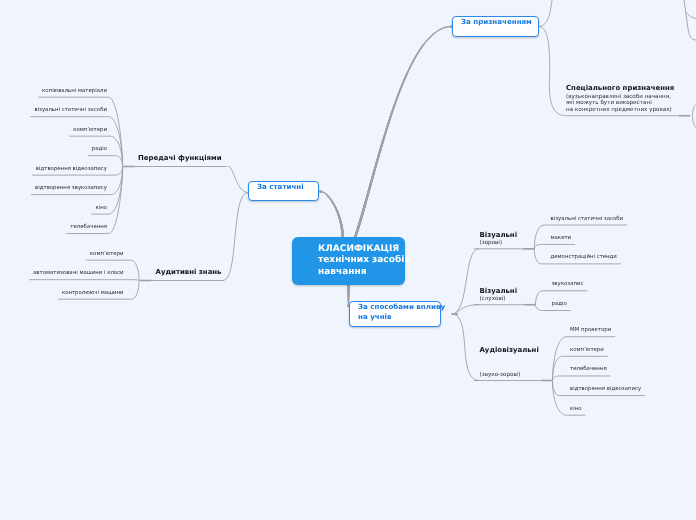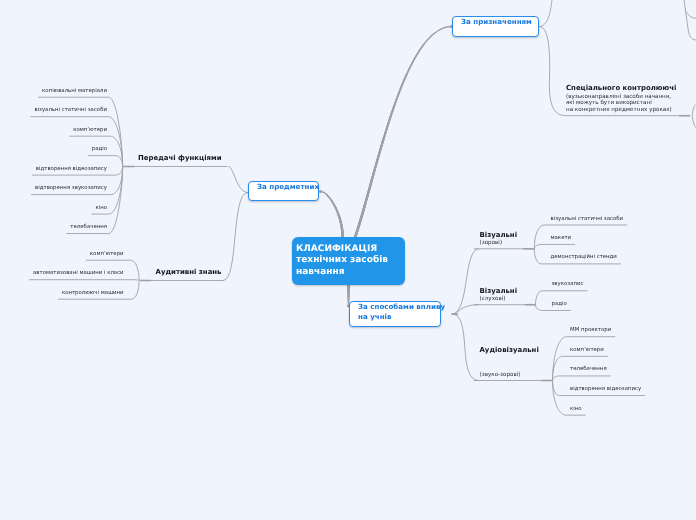--- a/index.html
+++ b/index.html
@@ -12,21 +12,21 @@
   .gtitle{position:absolute;white-space:nowrap;font-size:6.95px;font-weight:bold;color:#16161c;}
   .gsub{position:absolute;white-space:nowrap;font-size:5.6px;color:#2c2c34;}
   .pill{position:absolute;background:#fff;border:1.9px solid #2a8bef;border-radius:4px;
         color:#1577dd;font-weight:bold;font-size:7.1px;box-sizing:border-box;
         box-shadow:0 1px 2px rgba(0,0,0,.22);display:flex;align-items:flex-start;
         white-space:nowrap;}
   .pill > span{display:block;padding:0 8px;line-height:9.6px;}
   .root{position:absolute;background:#2196e8;border-radius:6px;color:#fff;font-weight:bold;
         font-size:9px;line-height:11.2px;box-shadow:0 1px 2px rgba(0,0,0,.22);
         box-sizing:border-box;display:flex;align-items:center;white-space:nowrap;}
-  .root > span{display:block;padding:0 4px;}
+  .root > span{display:block;padding:0 26px;}
 </style>
 </head>
 <body>
 
 <div id="stage">
   <svg class="links" viewBox="0 0 696 520">
       <path d="M 227 166.5 L 123.5 166.5" fill="none" stroke="#a0a0a4" stroke-width="0.9"></path>
       <path d="M 123.5 166.5 L 134.5 166.5" fill="none" stroke="#a0a0a4" stroke-width="1.6"></path>
       <path d="M 224 280.5 L 140 280.5" fill="none" stroke="#a0a0a4" stroke-width="0.9"></path>
       <path d="M 140 280.5 L 151 280.5" fill="none" stroke="#a0a0a4" stroke-width="1.6"></path>
@@ -91,42 +91,42 @@
       <path d="M 451.6 314 C 469.8 314 462.9 248.8 479 248.8" fill="none" stroke="#a0a0a4" stroke-width="0.9"></path>
       <path d="M 452.5 314.4 C 458.2 314.4 459.3 304.7 479 304.7" fill="none" stroke="#a0a0a4" stroke-width="0.9"></path>
       <path d="M 451.6 314 C 473.2 314 456.1 380.5 479 380.5" fill="none" stroke="#a0a0a4" stroke-width="0.9"></path>
       <path d="M 451.6 314.2 L 458 314.2" fill="none" stroke="#a0a0a4" stroke-width="1.6"></path>
     </svg>
   <div id="nodes">
       <div class="root" style="left: 292px; top: 237px; width: 113px; height: 48px;">
         <span>КЛАСИФІКАЦІЯ<br>технічних засобів<br>навчання</span>
       </div>
       <div class="pill" style="left: 248px; top: 181px; width: 71px; height: 20px;">
-        <span>За предметних</span>
+        <span>За статичні</span>
       </div>
       <div class="pill" style="left: 452px; top: 16px; width: 87px; height: 21px;">
         <span>За призначенням</span>
       </div>
       <div class="pill" style="left: 349px; top: 301px; width: 92px; height: 26px;">
         <span>За способами впливу<br>на учнів</span>
       </div>
       <div class="gtitle" style="left: auto; top: 154px; right: 474.5px;">Передачі функціями</div>
       <div class="leaf" style="right: 589px; top: 87.7px;">копіювальні матеріали</div>
       <div class="leaf" style="right: 589px; top: 107.18px;">візуальні статичні засоби</div>
       <div class="leaf" style="right: 589px; top: 126.66px;">комп’ютери</div>
       <div class="leaf" style="right: 589px; top: 146.14px;">радіо</div>
       <div class="leaf" style="right: 589px; top: 165.62px;">відтворення відеозапису</div>
       <div class="leaf" style="right: 589px; top: 185.1px;">відтворення звукозапису</div>
       <div class="leaf" style="right: 589px; top: 204.58px;">кіно</div>
       <div class="leaf" style="right: 589px; top: 224.06px;">телебачення</div>
       <div class="gtitle" style="left: auto; top: 268px; right: 474.5px;">Аудитивні знань</div>
       <div class="leaf" style="right: 572.4px; top: 250.7px;">комп’ютери</div>
       <div class="leaf" style="right: 572.4px; top: 270.2px;">автоматизовані машини і класи</div>
       <div class="leaf" style="right: 572.4px; top: 289.7px;">контролюючі машини</div>
-      <div class="gtitle" style="left: 566px; top: 84.4px;">Спеціального контролюючі</div>
+      <div class="gtitle" style="left: 566px; top: 84.4px;">Спеціального призначення</div>
       <div class="gsub" style="left: 566px; top: 93.6px; line-height: 6.7px;">(вузьконаправлені засоби начання,<br>які можуть бути використані<br>на конкретних предметних уроках)</div>
       <div class="gtitle" style="left: 479.5px; top: 230.9px;">Візуальні</div>
       <div class="gsub" style="left: 479.5px; top: 240.1px; line-height: 6.7px;">(зорові)</div>
       <div class="leaf" style="left: 550.5px; top: 215.5px;">візуальні статичні засоби</div>
       <div class="leaf" style="left: 550.5px; top: 234.95px;">макети</div>
       <div class="leaf" style="left: 550.5px; top: 254.4px;">демонстраційні стенди</div>
       <div class="gtitle" style="left: 479.5px; top: 286.8px;">Візуальні</div>
       <div class="gsub" style="left: 479.5px; top: 296px; line-height: 6.7px;">(слухові)</div>
       <div class="leaf" style="left: 551.5px; top: 281.3px;">звукозапис</div>
       <div class="leaf" style="left: 551.5px; top: 301px;">радіо</div>

